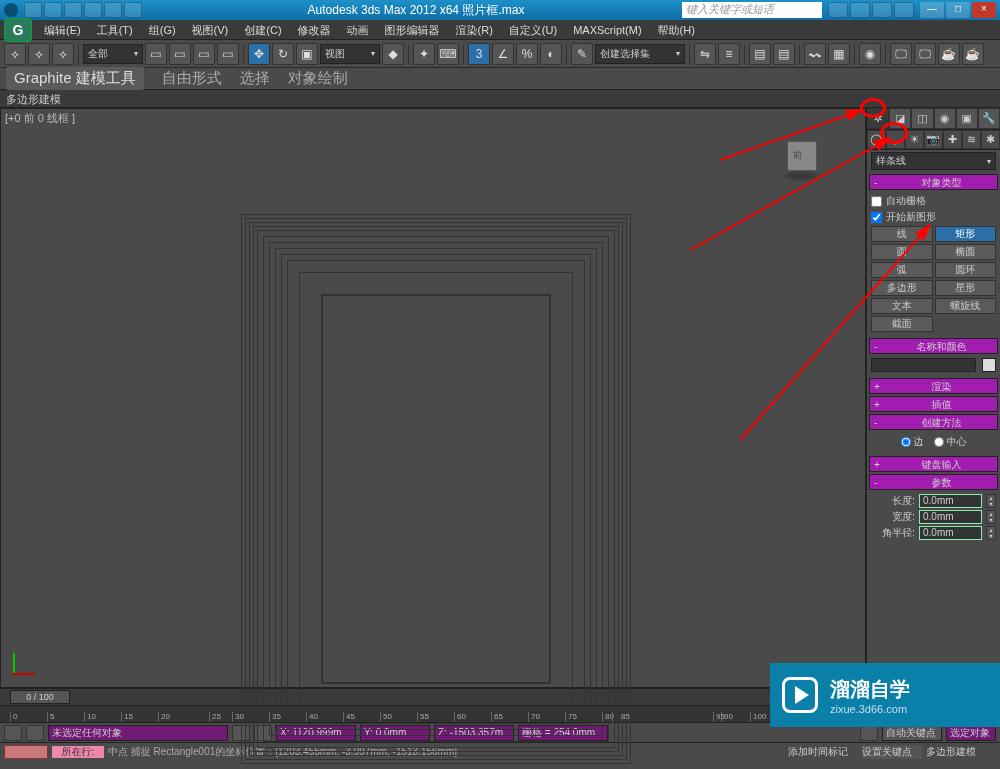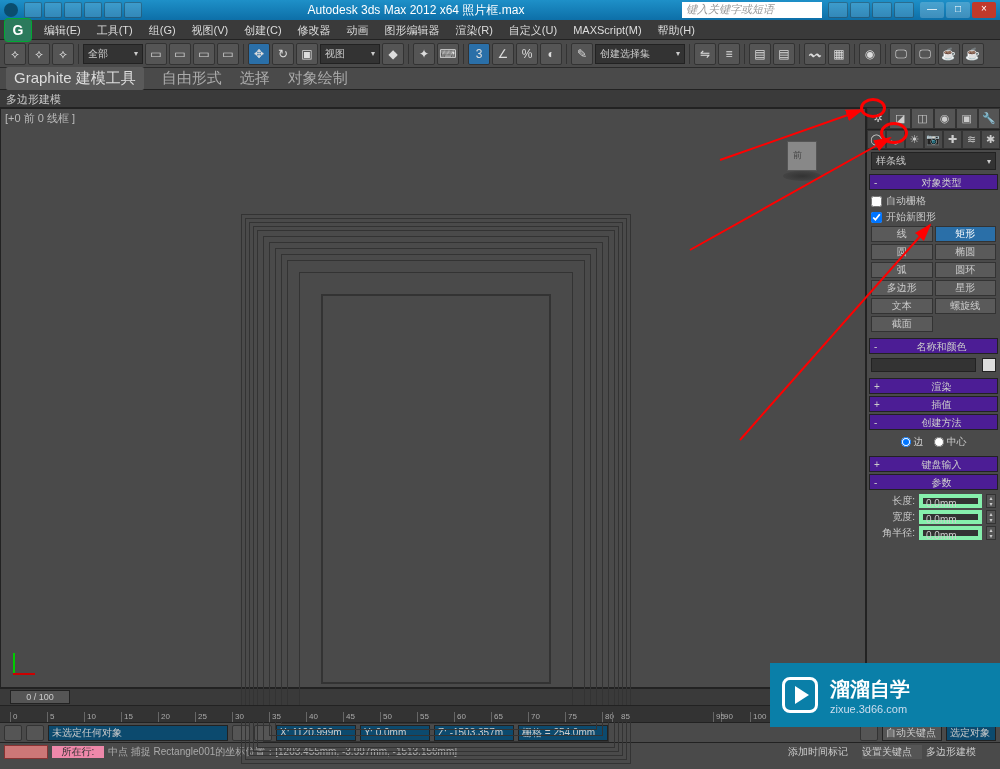--- a/index.html
+++ b/index.html
@@ -57,52 +57,52 @@
 
 
 .cmdpanel { width:134px; background:#4a4a4a; border-left:1px solid #222; display:flex; flex-direction:column; }
 .cmdtabs { height:22px; display:flex; border-bottom:1px solid #222; }
 .cmdtabs .ct { flex:1; background:#555; border:1px solid #333; display:flex; align-items:center; justify-content:center; font-size:11px; }
 .cmdtabs .ct.active { background:#3a3a3a; }
 .subtabs { height:20px; display:flex; border-bottom:1px solid #222; }
 .subtabs .st { flex:1; background:#4a4a4a; border:1px solid #333; display:flex; align-items:center; justify-content:center; }
 .pdrop { margin:2px 4px; height:18px; background:#333; border:1px solid #222; display:flex; align-items:center; padding:0 4px; font-size:10px; }
 .pdrop::after { content:"▾"; margin-left:auto; font-size:8px; }
-.rollout-hd { background:#4c1d95; height:16px; font-size:10px; text-align:center; line-height:16px; border:1px solid #222; margin:2px 2px 0 2px; position:relative;padding-left:16px; }
+.rollout-hd { background:#a21caf; height:16px; font-size:10px; text-align:center; line-height:16px; border:1px solid #222; margin:2px 2px 0 2px; position:relative;padding-left:16px; }
 .rollout-hd::before { content:"-"; position:absolute; left:4px; }
 .rollout-hd.plus::before { content:"+"; }
 .rollout { background:#4a4a4a; padding:2px 4px; font-size:10px; }
 .chk { display:flex; align-items:center; gap:4px; margin:2px 0; }
 .chk input { width:11px; height:11px; }
 .btnrow { display:flex; gap:2px; margin:2px 0; }
 .pbtn { flex:1; height:16px; background:#5a5a5a; border:1px solid #333; font-size:10px; text-align:center; line-height:14px; }
 .pbtn.sel { background:#2a6fa8; color:#fff; }
 .radio-row { display:flex; gap:10px; justify-content:center; margin:3px 0; }
 .radio-row label { display:flex; align-items:center; gap:3px; font-size:10px; }
 .radio-row input { width:10px; height:10px; }
 .prm { display:flex; align-items:center; margin:2px 0; gap:4px; }
 .prm .plbl { width:44px; text-align:right; font-size:10px; }
-.prm .pval { flex:1; height:14px; background:#333; border:4px solid #86efac; font-size:10px; padding:0 3px; line-height:12px; }
+.prm .pval { flex:1; height:14px; background:#333; border:1px solid #86efac; font-size:10px; padding:0 3px; line-height:12px; }
 .prm .spin { width:10px; height:14px; background:#555; border:1px solid #333; display:flex; flex-direction:column; }
 .prm .spin::before { content:"▴"; font-size:6px; line-height:6px; text-align:center; }
 .prm .spin::after { content:"▾"; font-size:6px; line-height:6px; text-align:center; }
 .colorsw { width:14px; height:14px; background:#ddd; border:1px solid #222; margin-left:2px; }
 .nameinput { flex:1; height:14px; background:#333; border:1px solid #222; }
 
 
 .timeline { height:34px; background:#3a3a3a; border-top:1px solid #222; display:flex; flex-direction:column; }
 .tl-track { height:17px; display:flex; align-items:center; position:relative; padding-left:10px; }
 .tl-slider { position:absolute; left:10px; top:1px; width:60px; height:14px; background:#555; border:1px solid #222; text-align:center; font-size:9px; line-height:12px; }
 .tl-ruler { height:17px; display:flex; border-top:1px solid #222; padding-left:10px; position:relative; background:#333; }
 .tl-ruler .tick { position:absolute; bottom:0; font-size:8px; color:#aaa; border-left:1px solid #666; height:10px; padding-left:2px; }
 
 
 .status1 { height:20px; background:#4a4a4a; border-top:1px solid #222; display:flex; align-items:center; padding:0 4px; gap:4px; font-size:10px; }
 .status1 .sbtn { width:18px; height:16px; background:#555; border:1px solid #333; border-radius:2px; }
-.status1 .sfield { height:16px; background:#0c4a6e; border:1px solid #222; padding:0 3px; line-height:14px; font-size:10px; }
+.status1 .sfield { height:16px; background:#701a75; border:1px solid #222; padding:0 3px; line-height:14px; font-size:10px; }
 .status2 { height:18px; background:#4a4a4a; border-top:1px solid #222; display:flex; align-items:center; padding:0 4px; gap:4px; font-size:10px; }
 .status2 .sbox { height:14px; background:#c77; border:1px solid #833; width:44px; }
 .status2 .pink { background:#e8a; width:52px; text-align:center; line-height:12px; color:#333; }
 
 
 .wm { position:absolute; right:0; bottom:42px; width:230px; height:64px; background:#0a7fa8; display:flex; align-items:center; padding:0 12px; gap:12px; }
 .wm .play { width:36px; height:36px; border:3px solid #fff; border-radius:8px; display:flex; align-items:center; justify-content:center; }
 .wm .play::after { content:""; border-left:14px solid #fff; border-top:9px solid transparent; border-bottom:9px solid transparent; margin-left:3px; }
 .wm .txt1 { color:#fff; font-size:20px; font-weight:bold; }
 .wm .txt2 { color:#cde; font-size:11px; }
@@ -344,21 +344,21 @@
 <div class="timeline">
   <div class="tl-track">
     <div class="tl-slider">0 / 100</div>
   </div>
   <div class="tl-ruler" id="ruler">
       <div class="tick" style="left: 10px;">0</div>
       <div class="tick" style="left: 47px;">5</div>
       <div class="tick" style="left: 84px;">10</div>
       <div class="tick" style="left: 121px;">15</div>
       <div class="tick" style="left: 158px;">20</div>
-      <div class="tick" style="left: 195px;">25</div>
+      <div class="tick" style="left: 209px;">25</div>
       <div class="tick" style="left: 232px;">30</div>
       <div class="tick" style="left: 269px;">35</div>
       <div class="tick" style="left: 306px;">40</div>
       <div class="tick" style="left: 343px;">45</div>
       <div class="tick" style="left: 380px;">50</div>
       <div class="tick" style="left: 417px;">55</div>
       <div class="tick" style="left: 454px;">60</div>
       <div class="tick" style="left: 491px;">65</div>
       <div class="tick" style="left: 528px;">70</div>
       <div class="tick" style="left: 565px;">75</div>

